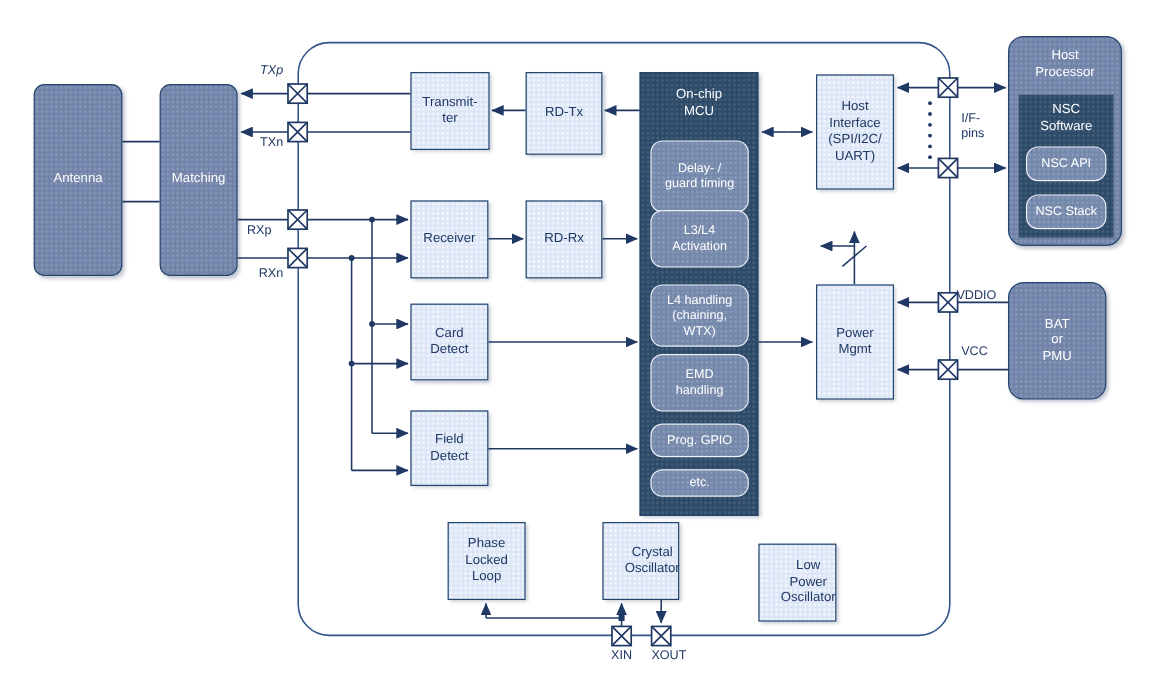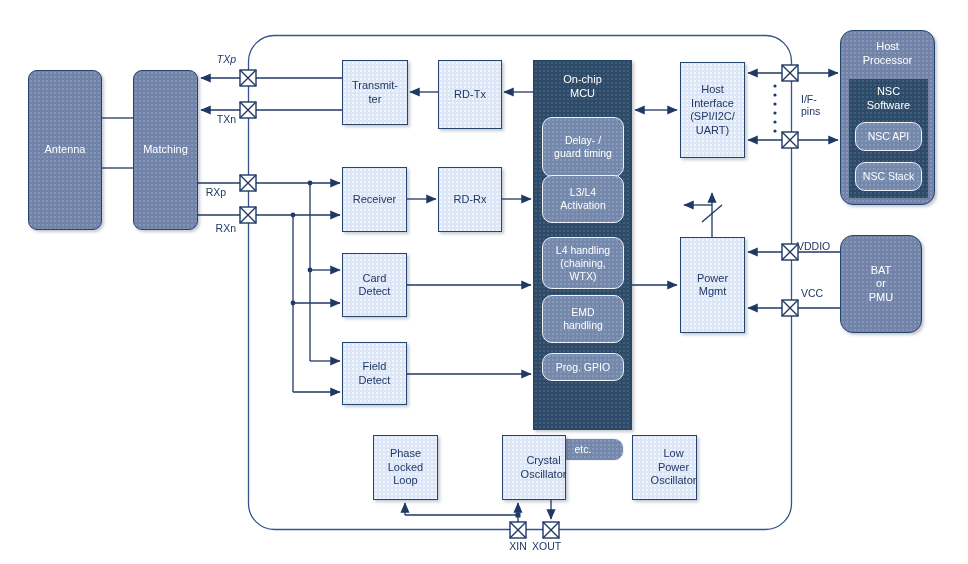--- a/index.html
+++ b/index.html
@@ -77,21 +77,21 @@
     <div class="feature" style="top:56px;height:60px;">Delay- /
 guard timing</div>
     <div class="feature" style="top:114px;height:48px;">L3/L4
 Activation</div>
     <div class="feature" style="top:176px;height:52px;">L4 handling
 (chaining,
 WTX)</div>
     <div class="feature" style="top:292px;height:28px;">Prog. GPIO</div>
     <div class="feature" style="top:234px;height:48px;">EMD
 handling</div>
-    <div class="feature" style="top:330px;height:23px;margin-top:47px;">etc.</div>
+    <div class="feature" style="top:330px;height:23px;">etc.</div>
   </div>
 
   <div class="blk light" style="left:680px;top:62px;width:65px;height:96px;">Host
 Interface
 (SPI/I2C/
 UART)</div>
 
   <div class="blk light" style="left:680px;top:237px;width:65px;height:96px;">Power
 Mgmt</div>
 
@@ -110,34 +110,34 @@
 or
 PMU</div>
 
   <div class="blk light" style="left:373px;top:435px;width:65px;height:65px;">Phase
 Locked
 Loop</div>
 
   <div class="blk light" style="left:502px;top:435px;width:64px;height:65px;padding-left:19px;">Crystal
 Oscillator</div>
 
-  <div class="blk light" style="left:632px;top:435px;width:65px;height:65px;padding-left:18px;">Low
+  <div class="blk light" style="left:632px;top:453px;width:65px;height:65px;padding-left:18px;">Low
 Power
 Oscillator</div>
 
   <div class="pinlabel" style="left:196px;top:53px;width:40px;text-align:right;font-style:italic;">TXp</div>
   <div class="pinlabel" style="left:196px;top:113px;width:40px;text-align:right;">TXn</div>
   <div class="pinlabel" style="left:196px;top:167px;width:40px;text-align:center;margin-top:19px;">RXp</div>
   <div class="pinlabel" style="left:196px;top:222px;width:40px;text-align:right;">RXn</div>
   <div class="pinlabel" style="left:801px;top:93px;">I/F-
 pins</div>
   <div class="pinlabel" style="left:797px;top:240px;">VDDIO</div>
   <div class="pinlabel" style="left:801px;top:287px;">VCC</div>
   <div class="pinlabel" style="left:500px;top:540px;width:36px;text-align:center;">XIN</div>
-  <div class="pinlabel" style="left:532px;top:540px;width:40px;text-align:left;">XOUT</div>
+  <div class="pinlabel" style="left:532px;top:540px;width:40px;text-align:right;">XOUT</div>
 
   <svg class="wires" width="968" height="564" viewBox="0 0 968 564">
     <defs>
       <marker id="ah" orient="auto" markerWidth="8" markerHeight="7" refX="7.5" refY="3.5">
         <path d="M0,0 L8,3.5 L0,7 z" fill="#1f3864"></path>
       </marker>
     </defs>
 
     <rect x="248.5" y="35.5" width="543" height="494" rx="26" fill="none" stroke="#33548c" stroke-width="1.3"></rect>
 

